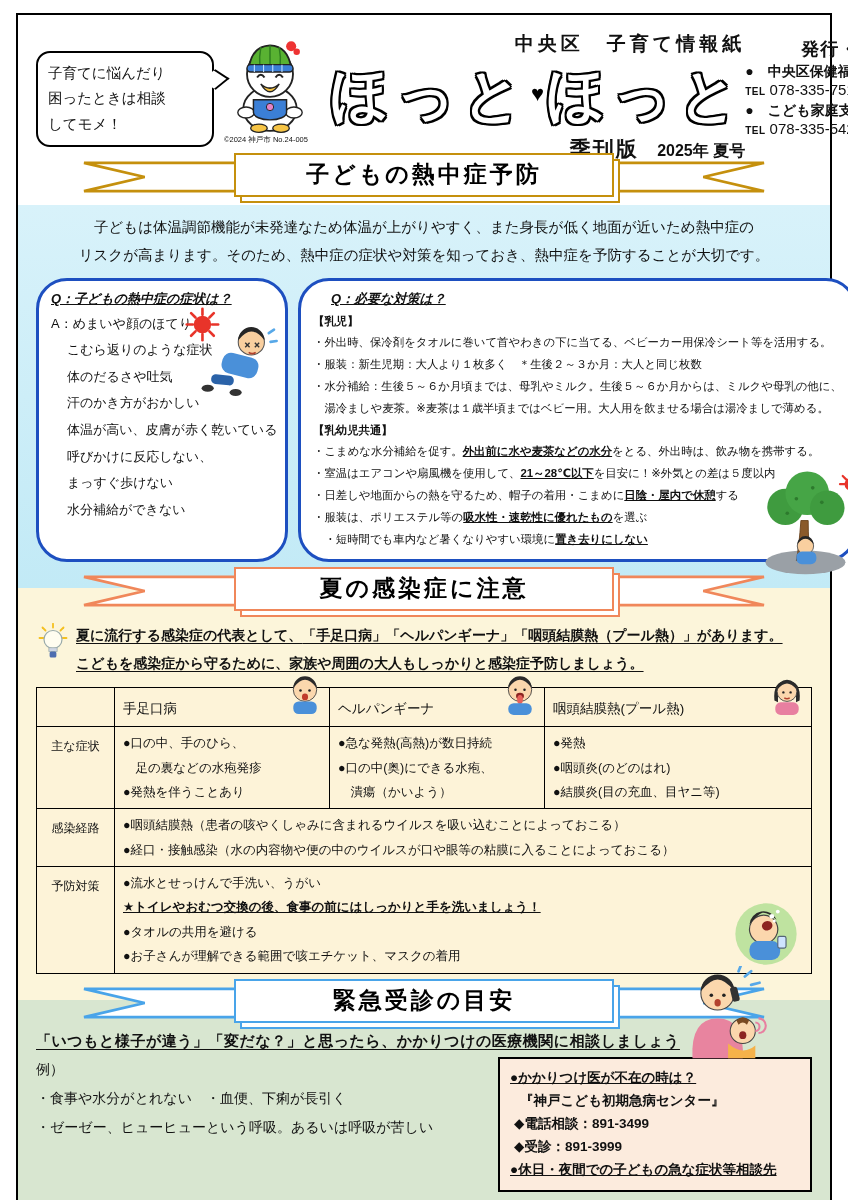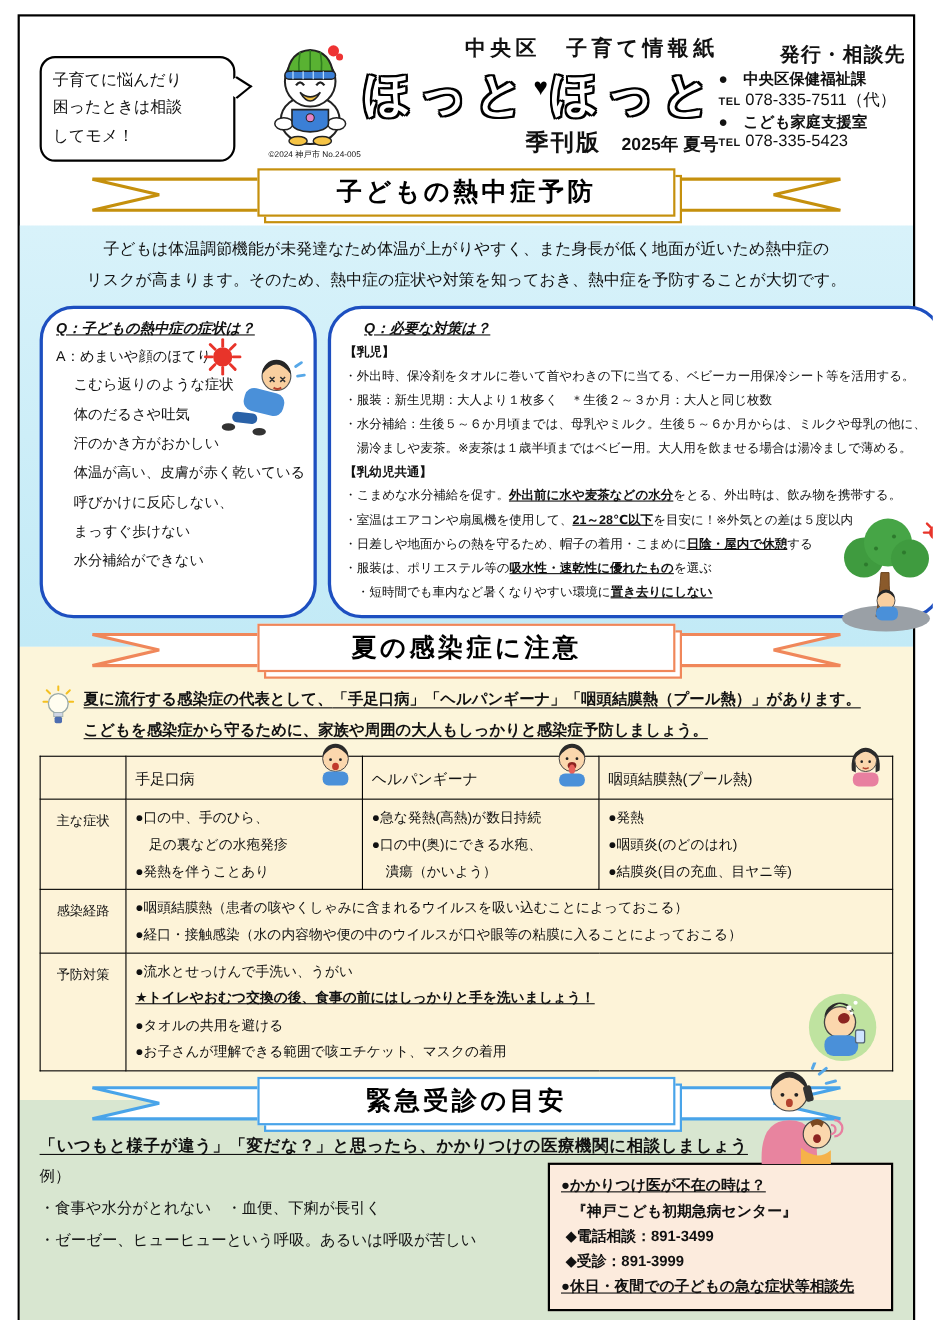--- a/index.html
+++ b/index.html
@@ -38,27 +38,27 @@
   .speech-bubble{
     position:relative;width:178px;margin-top:22px;
     border:2px solid #000;border-radius:14px;background:#fff;
     padding:8px 10px;font-size:14.5px;line-height:1.75;flex:0 0 auto;
   }
   .speech-bubble:after{
     content:"";position:absolute;right:-12px;top:18px;width:15px;height:15px;
     background:#fff;border-top:2px solid #000;border-right:2px solid #000;
     transform:rotate(33deg) skewX(-18deg);
   }
-  .mascot-wrap{flex:0 0 auto;width:104px;text-align:right;margin:6px 2px 0 10px}
+  .mascot-wrap{flex:0 0 auto;width:104px;text-align:left;margin:6px 2px 0 10px}
   .copyright{font-size:7.5px;margin-top:-2px;white-space:nowrap}
   .title-block{flex:1;text-align:right;padding-top:2px}
   .paper-label{font-size:19px;font-weight:bold;letter-spacing:4px}
   .big-title{margin-top:0;white-space:nowrap}
   .bubble-txt{
-    font-size:43px;font-weight:bold;color:#fff;letter-spacing:7px;
+    font-size:58px;font-weight:bold;color:#fff;letter-spacing:7px;
     text-shadow:-2px -2px 0 #000,2px -2px 0 #000,-2px 2px 0 #000,2px 2px 0 #000,0 2px 0 #000,2px 0 0 #000,0 -2px 0 #000,-2px 0 0 #000;
   }
   .heart{font-size:22px;color:#000;vertical-align:14px;margin:0 2px}
   .edition-row{margin-top:0}
   .edition{font-size:21px;font-weight:bold;letter-spacing:2px}
   .issue{font-size:16px;font-weight:bold;margin-left:14px}
   .contact-block{flex:0 0 auto;width:226px;padding-top:8px;text-align:left}
   .contact-heading{font-size:18px;font-weight:bold;text-align:center;letter-spacing:1px}
   .contact-line{font-size:14px;font-weight:bold;margin-top:2px;white-space:nowrap}
   .tel-line{font-size:15px;margin-top:0;white-space:nowrap}

